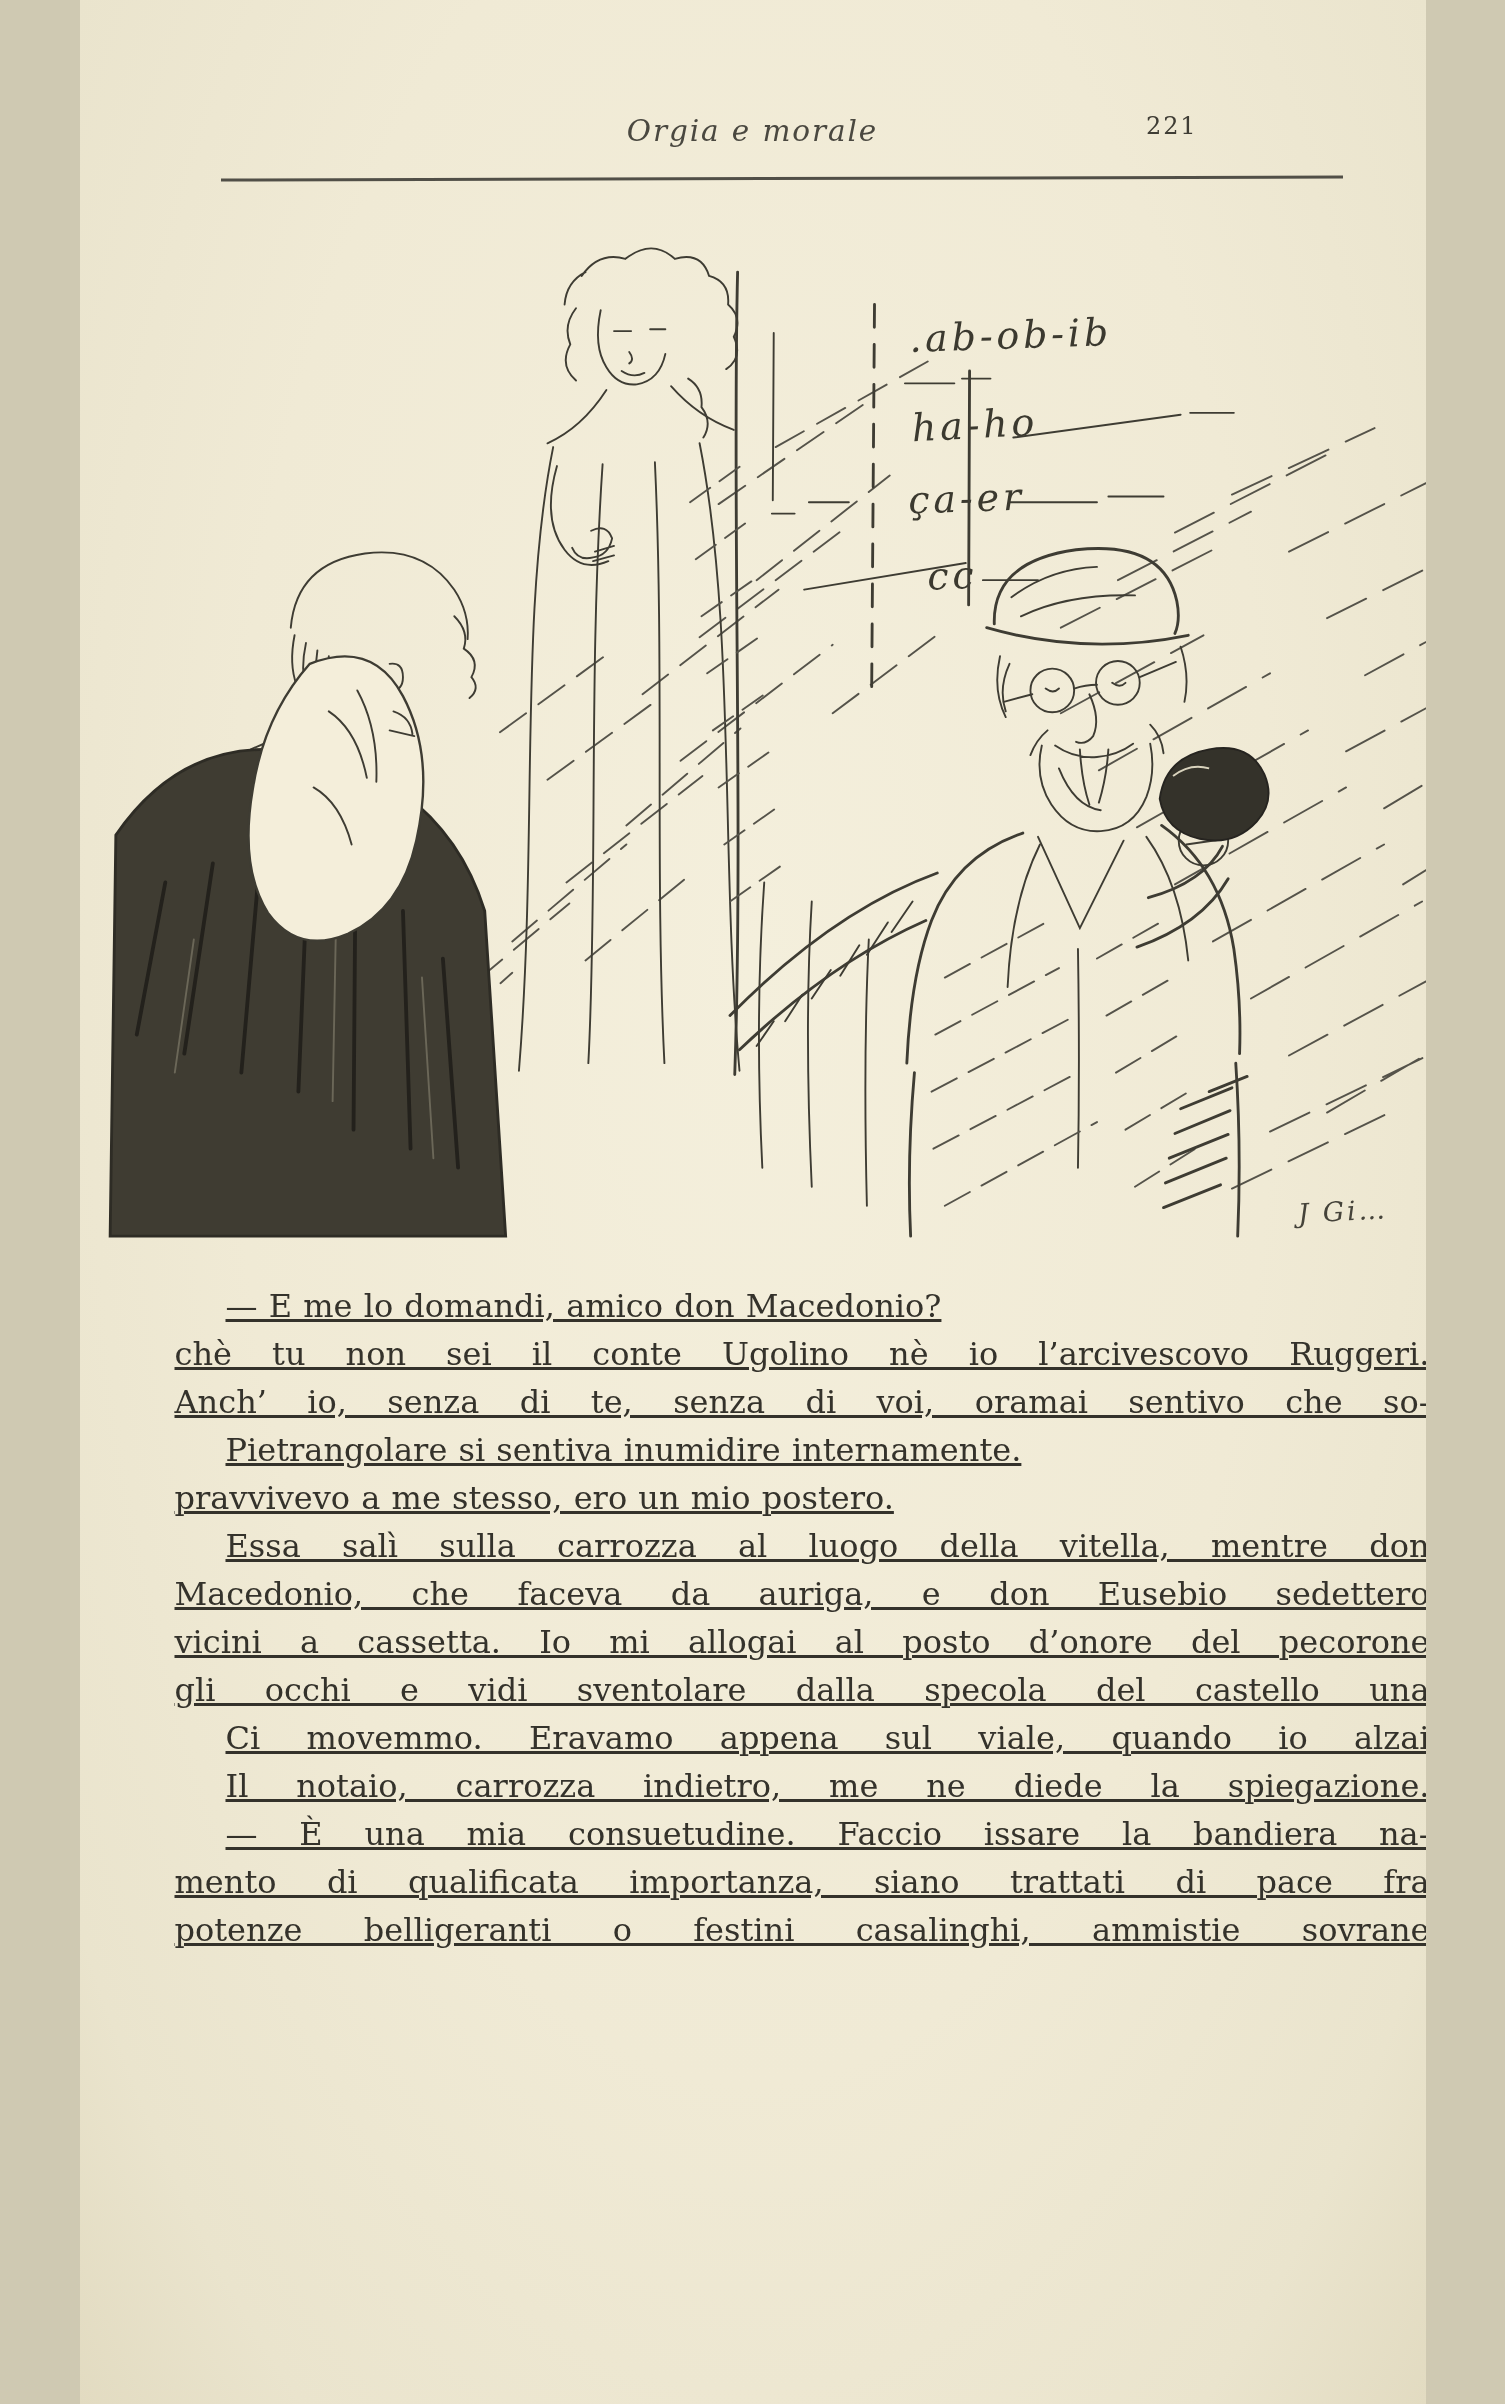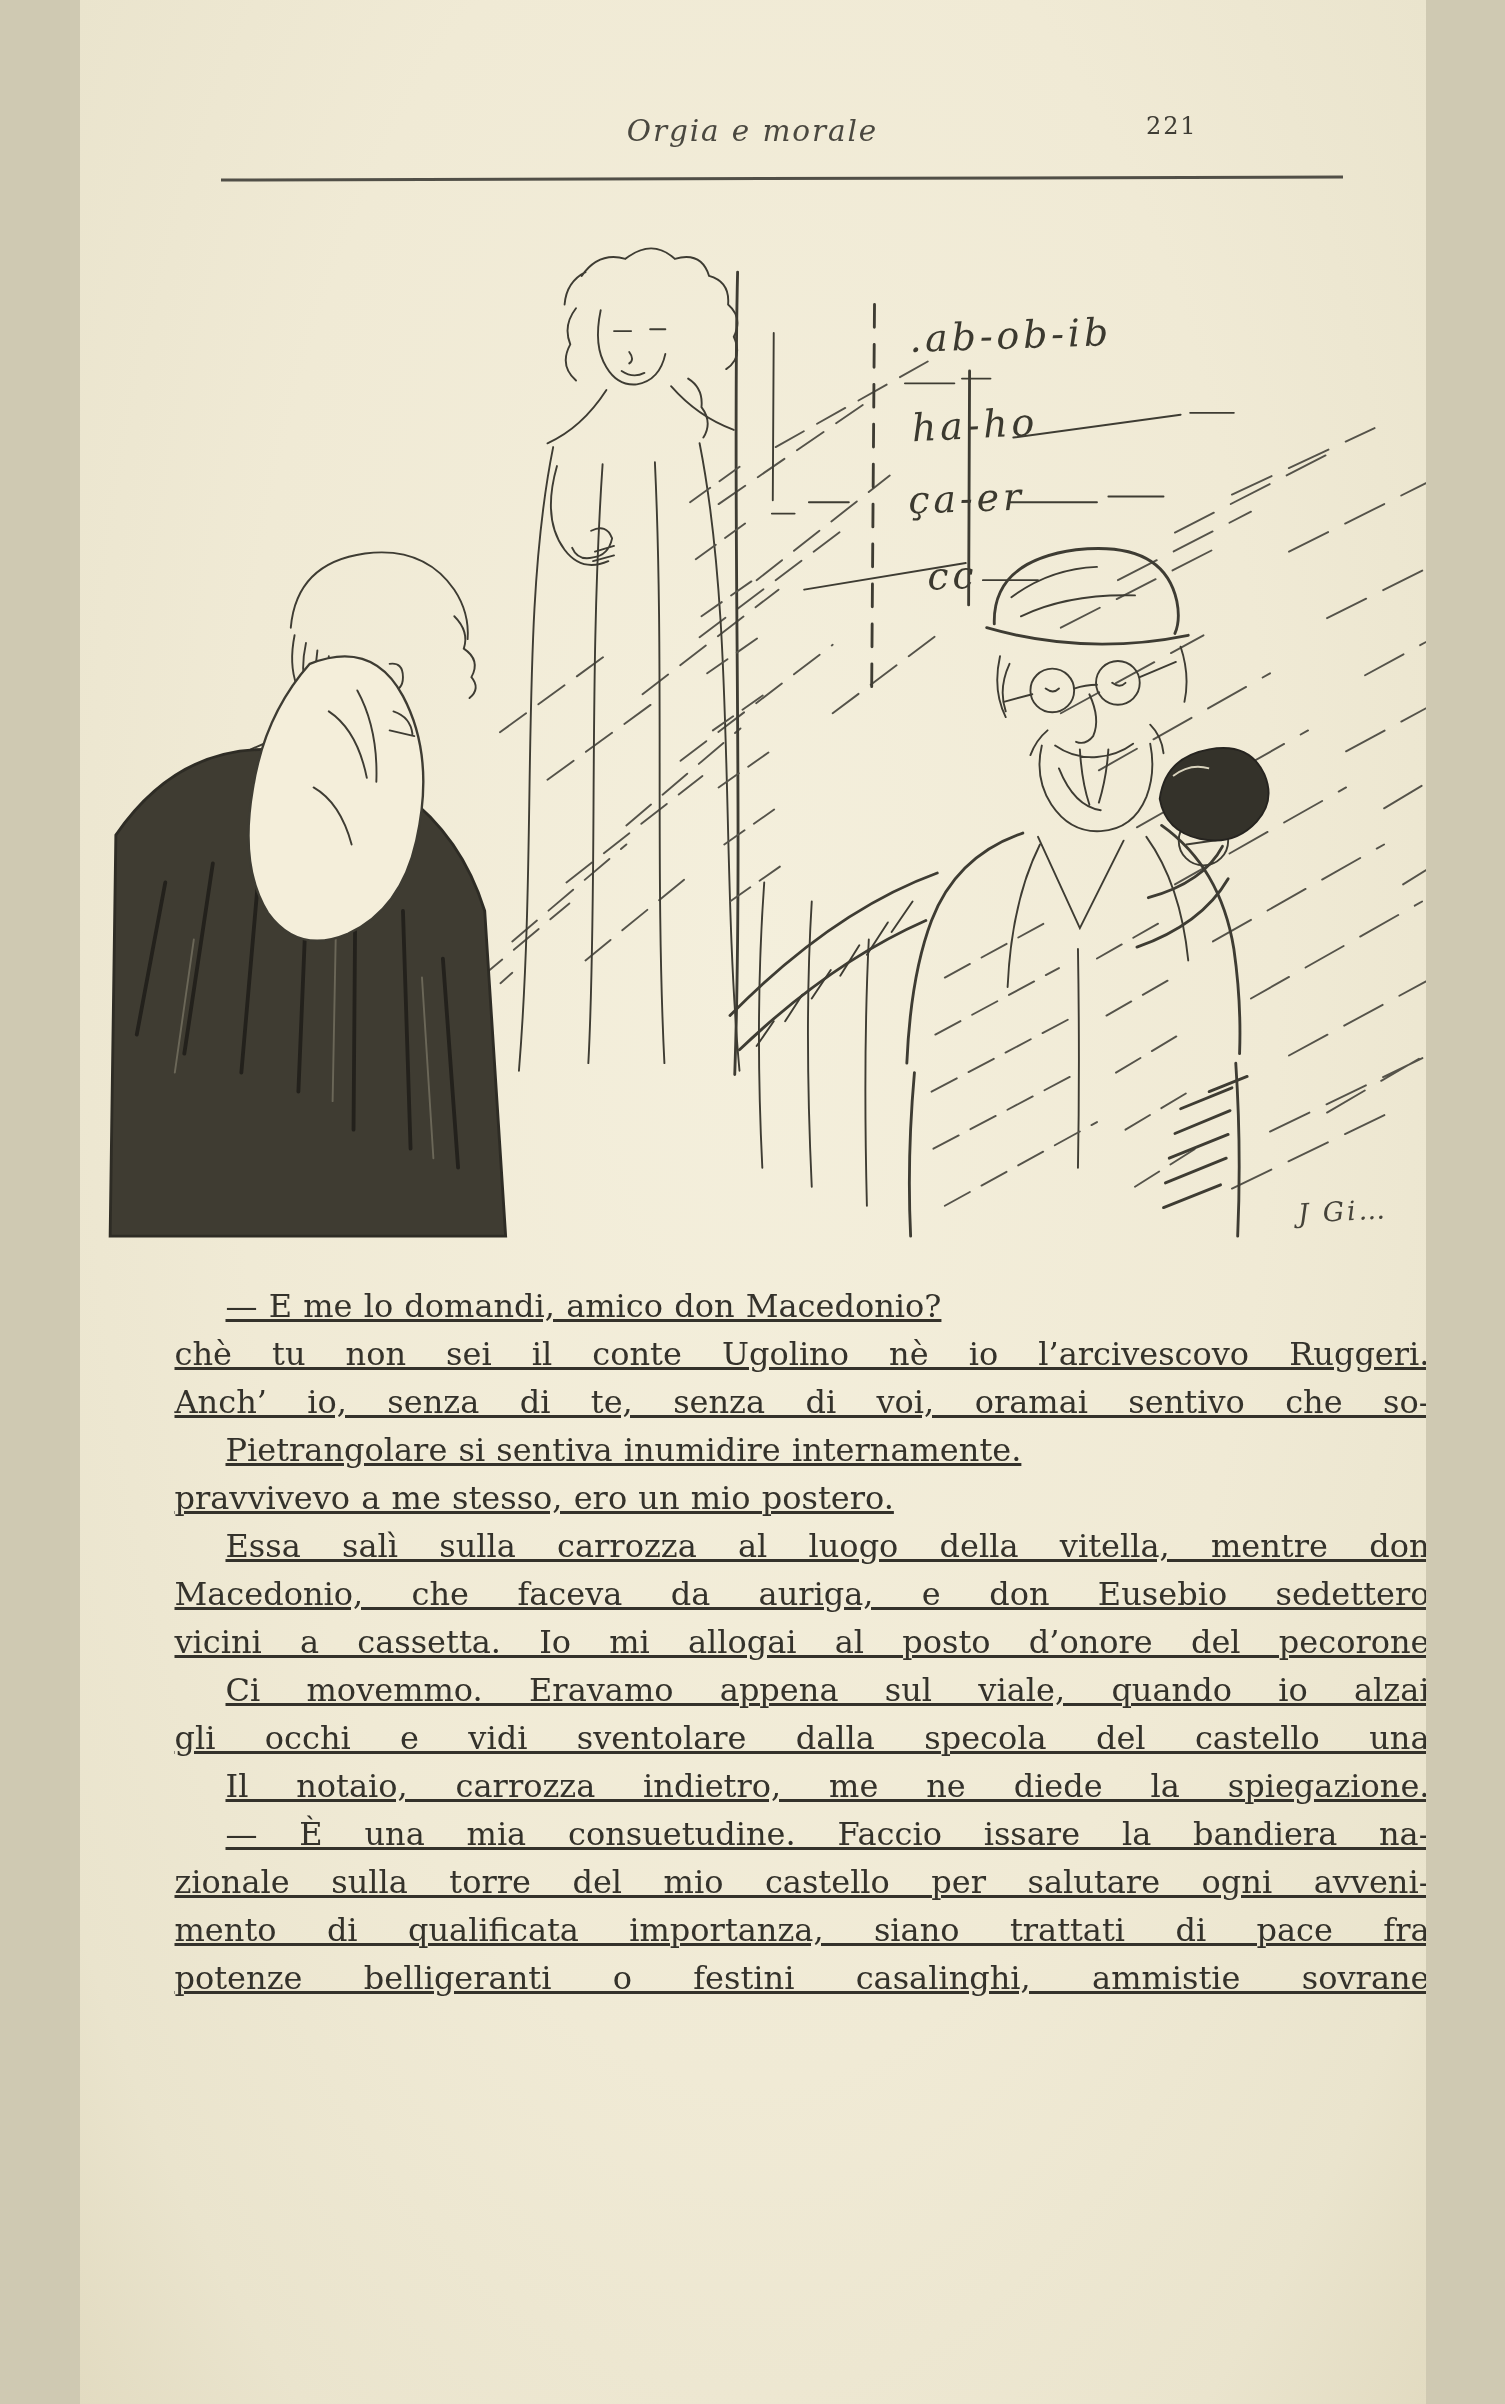--- a/index.html
+++ b/index.html
@@ -132,23 +132,22 @@
 
   <div class="body-text">
     <div class="ln ind">— E me lo domandi, amico don Macedonio?</div>
     <div class="ln jst">chè tu non sei il conte Ugolino nè io l’arcivescovo Ruggeri.</div>
     <div class="ln jst">Anch’ io, senza di te, senza di voi, oramai sentivo che so-</div>
     <div class="ln ind">Pietrangolare si sentiva inumidire internamente.</div>
     <div class="ln">pravvivevo a me stesso, ero un mio postero.</div>
     <div class="ln ind jst">Essa salì sulla carrozza al luogo della vitella, mentre don</div>
     <div class="ln jst">Macedonio, che faceva da auriga, e don Eusebio sedettero</div>
     <div class="ln jst">vicini a cassetta. Io mi allogai al posto d’onore del pecorone</div>
+    <div class="ln jst">gli occhi e vidi sventolare dalla specola del castello una</div>
     <div class="ln ind jst">Ci movemmo. Eravamo appena sul viale, quando io alzai</div>
-    <div class="ln jst">gli occhi e vidi sventolare dalla specola del castello una</div>
     <div class="ln ind jst">Il notaio, carrozza indietro, me ne diede la spiegazione.</div>
     <div class="ln ind jst">— È una mia consuetudine. Faccio issare la bandiera na-</div>
-    <div class="ln jst">zionale sulla torre del mio castello per salutare ogni avveni-</div>
     <div class="ln jst">mento di qualificata importanza, siano trattati di pace fra</div>
     <div class="ln jst">potenze belligeranti o festini casalinghi, ammistie sovrane</div>
   </div>
 
 </div>
 
 
 </body></html>

